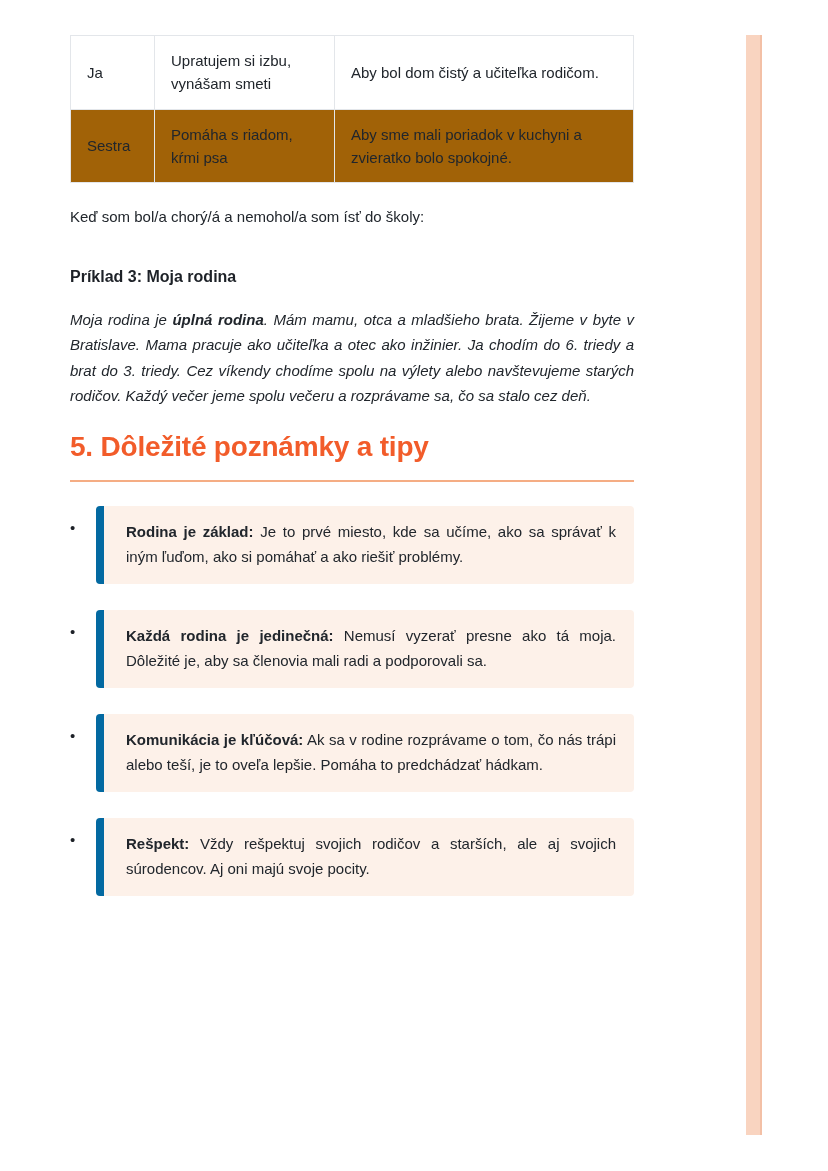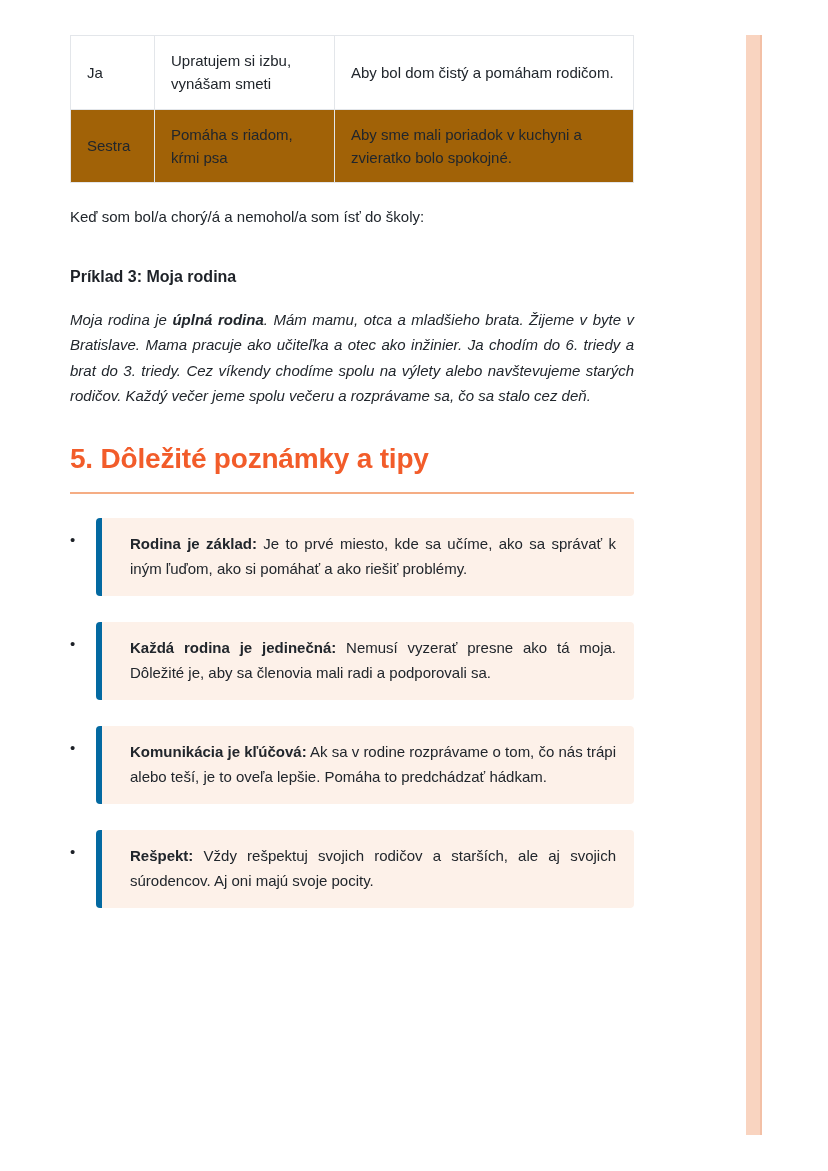--- a/index.html
+++ b/index.html
@@ -66,21 +66,21 @@
   ul.bullets {
     margin: 25px 0 0 26px;
   }
   ul.bullets li {
     font-size: 15px;
     line-height: 1.55;
     margin-bottom: 11px;
   }
   
   h2.tips-heading {
-    margin-top: 34px;
+    margin-top: 22px;
     font-size: 28px;
     font-weight: 700;
     color: #f25c2a;
     letter-spacing: -0.2px;
   }
   hr.tips-rule {
     border: none;
     border-top: 2px solid #f5ad84;
     margin-top: 17px;
   }
@@ -93,23 +93,23 @@
   .tip-bullet {
     width: 26px;
     flex: 0 0 26px;
     padding-top: 13px;
     font-size: 15px;
     color: #1d2127;
   }
   .tip-box {
     flex: 1;
     background: #fdf1e9;
-    border-left: 6px solid #0369a1;
+    border-left: 8px solid #0369a1;
     border-radius: 4px;
-    padding: 13px 18px 14px 28px;
+    padding: 13px 18px 14px 22px;
     font-size: 15px;
     line-height: 1.7;
     text-align: justify;
   }
   .tip-box strong { font-weight: 700; }
   .footer {
     position: absolute;
     top: 1155px;
     right: 66px;
     font-size: 11px;
@@ -124,21 +124,21 @@
 
   <div class="stripe"></div>
 
   <div class="content">
 
     <table class="chores">
       <tbody>
         <tr>
           <td class="col-who">Ja</td>
           <td class="col-what">Upratujem si izbu, vynášam smeti</td>
-          <td class="col-why">Aby bol dom čistý a pomáham rodičom.</td>
+          <td class="col-why">Aby bol dom čistý a učiteľka rodičom.</td>
         </tr>
         <tr class="alt">
           <td class="col-who">Sestra</td>
           <td class="col-what">Pomáha s riadom, kŕmi psa</td>
           <td class="col-why">Aby sme mali poriadok v kuchyni a zvieratko bolo spokojné.</td>
         </tr>
       </tbody>
     </table>
 
 

